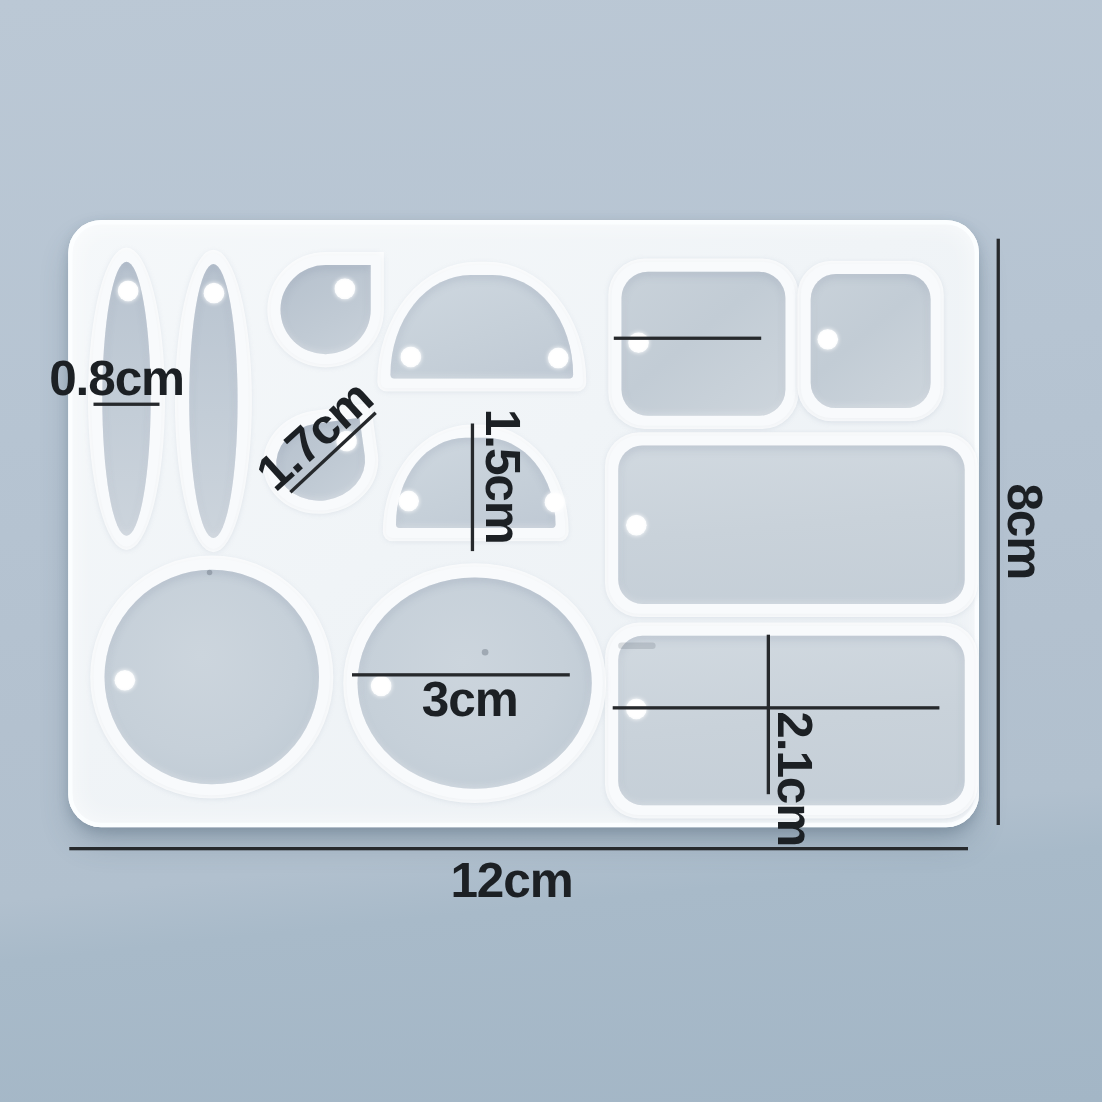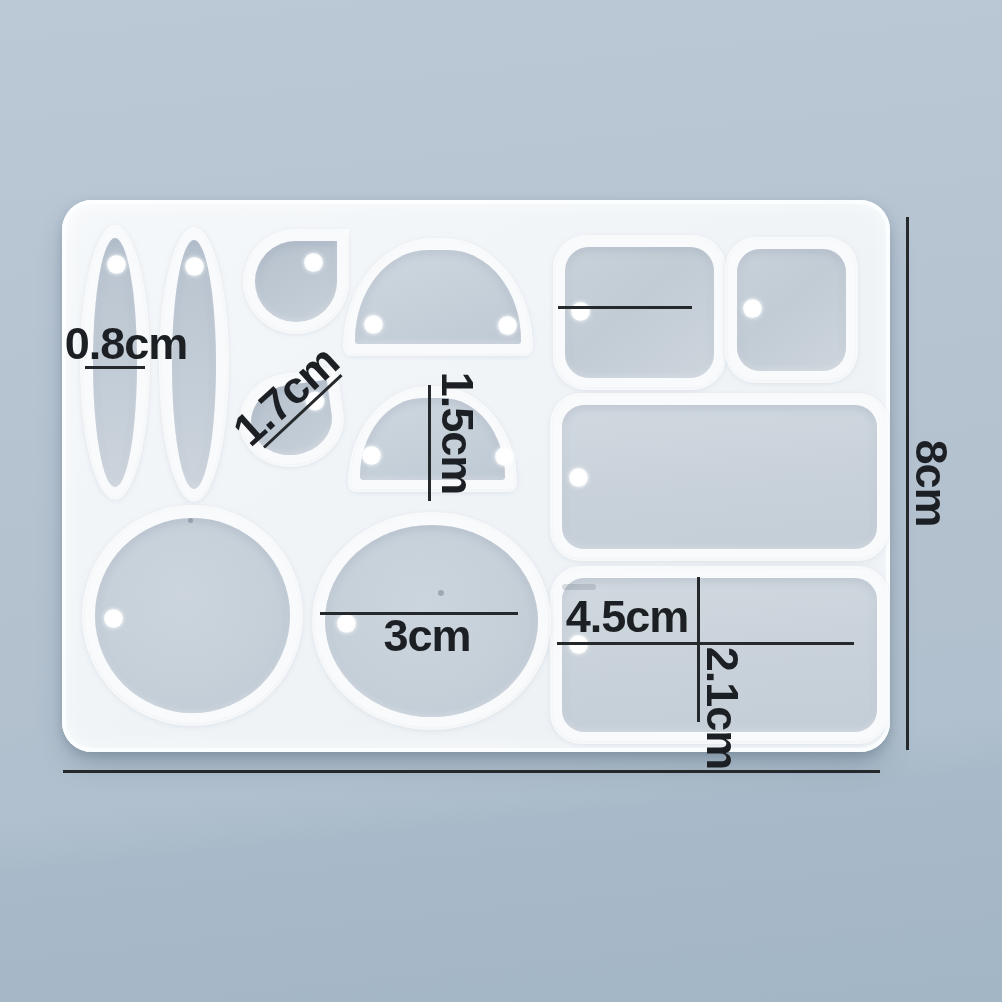--- a/index.html
+++ b/index.html
@@ -134,38 +134,38 @@
         <div class="well w-circ" style="inset:10px;border-radius:50%;"></div>
       </div>
       <div class="hole" style="left:22px;top:99px;"></div>
     </div>
 
     <div class="speck" style="left:376px;top:390px;width:6px;height:6px;"></div>
     <div class="speck" style="left:126px;top:318px;width:5px;height:5px;"></div>
     <div class="speck" style="left:500px;top:384px;width:34px;height:6px;border-radius:3px;opacity:.55;"></div>
   </div>
 
-  <div class="dim-label" style="left:51px;top:320px;text-align:center;">0.8cm</div>
+  <div class="dim-label" style="left:31px;top:320px;text-align:center;">0.8cm</div>
   <div class="dim-line" style="left:85px;top:366px;width:60px;height:3px;"></div>
 
   <div class="dim-label" style="left:211px;top:372px;transform:rotate(-42deg);">1.7cm</div>
   <div class="dim-line" style="left:264px;top:446px;width:106px;height:3px;transform:rotate(-43deg);transform-origin:0 50%;"></div>
 
   <div class="dim-label rot90" style="left:382px;top:409px;">1.5cm</div>
   <div class="dim-line" style="left:428px;top:385px;width:3px;height:116px;"></div>
 
   <div class="dim-line" style="left:558px;top:306px;width:134px;height:3px;"></div>
 
   <div class="dim-label" style="left:352px;top:564px;margin-top:48px;">3cm</div>
   <div class="dim-line" style="left:320px;top:612px;width:198px;height:3px;"></div>
 
-  <div class="dim-label" style="left:552px;top:593px;">4.5cm</div>
   <div class="dim-line" style="left:557px;top:642px;width:297px;height:3px;"></div>
 
   <div class="dim-line" style="left:697px;top:577px;width:3px;height:145px;"></div>
   <div class="dim-label rot90" style="left:647px;top:684px;">2.1cm</div>
 
   <div class="dim-line" style="left:63px;top:770px;width:817px;height:3px;"></div>
+  <div class="dim-label" style="left:390px;top:776px;">12cm</div>
 
   <div class="dim-line" style="left:906px;top:217px;width:3px;height:533px;"></div>
   <div class="dim-label rot90" style="left:856px;top:459px;">8cm</div>
 
 </div>
 
 </body></html>

